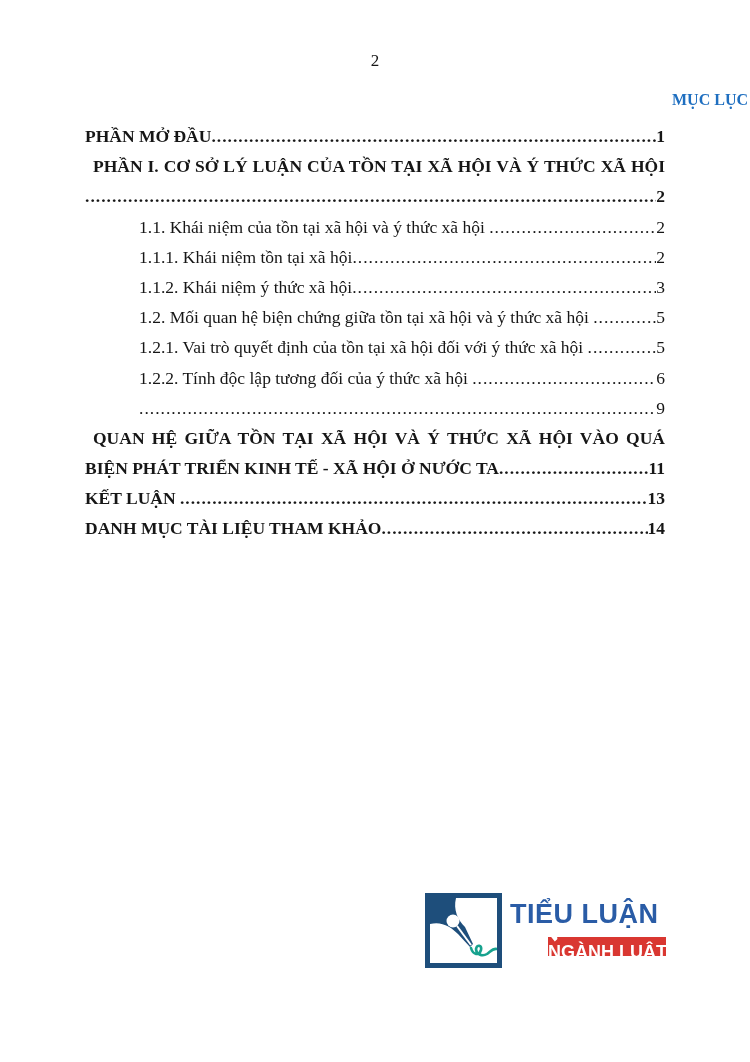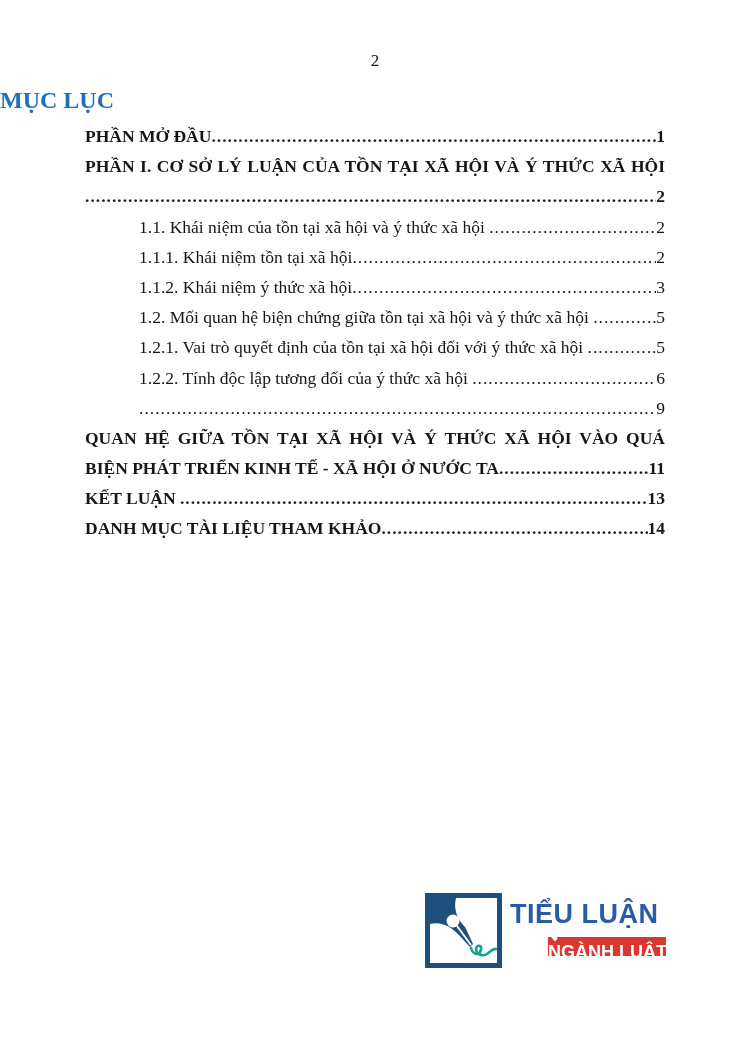--- a/index.html
+++ b/index.html
@@ -15,39 +15,40 @@
   }
   .page { position: absolute; inset: 0; }
 
   .page-number {
     position: absolute; top: 50px; left: 0; width: 750px;
     text-align: center; font-size: 17px; line-height: 22px;
   }
 
   .toc-title {
     position: absolute; top: 87px; left: 0; width: 748px;
-    text-align: left;
-    font-weight: bold; font-size: 24px; line-height: 26px;
+    text-align: right;
+    font-weight: bold; font-size: 16px; line-height: 26px;
     color: #1f6fc0;
   }
 
   .toc {
     position: absolute; left: 85px; top: 121px; width: 580px;
   }
   .toc-row {
     display: flex; align-items: baseline;
     height: 30.2px; line-height: 30.2px;
     font-size: 17.5px;
   }
   .toc-row.bold { font-weight: bold; }
   .toc-row.indent { padding-left: 54px; justify-content: flex-end; }
   .toc-row.justify {
     display: block;
     text-align: justify;
     text-align-last: justify;
+    margin-left: 8px;
   }
   .toc-text { white-space: pre; }
   .toc-dots {
     flex: 1 1 auto; overflow: hidden; white-space: nowrap;
     letter-spacing: 1px;
   }
   .toc-dots::after {
     content: "..................................................................................................................................................................................";
   }
   .toc-page { white-space: pre; }

